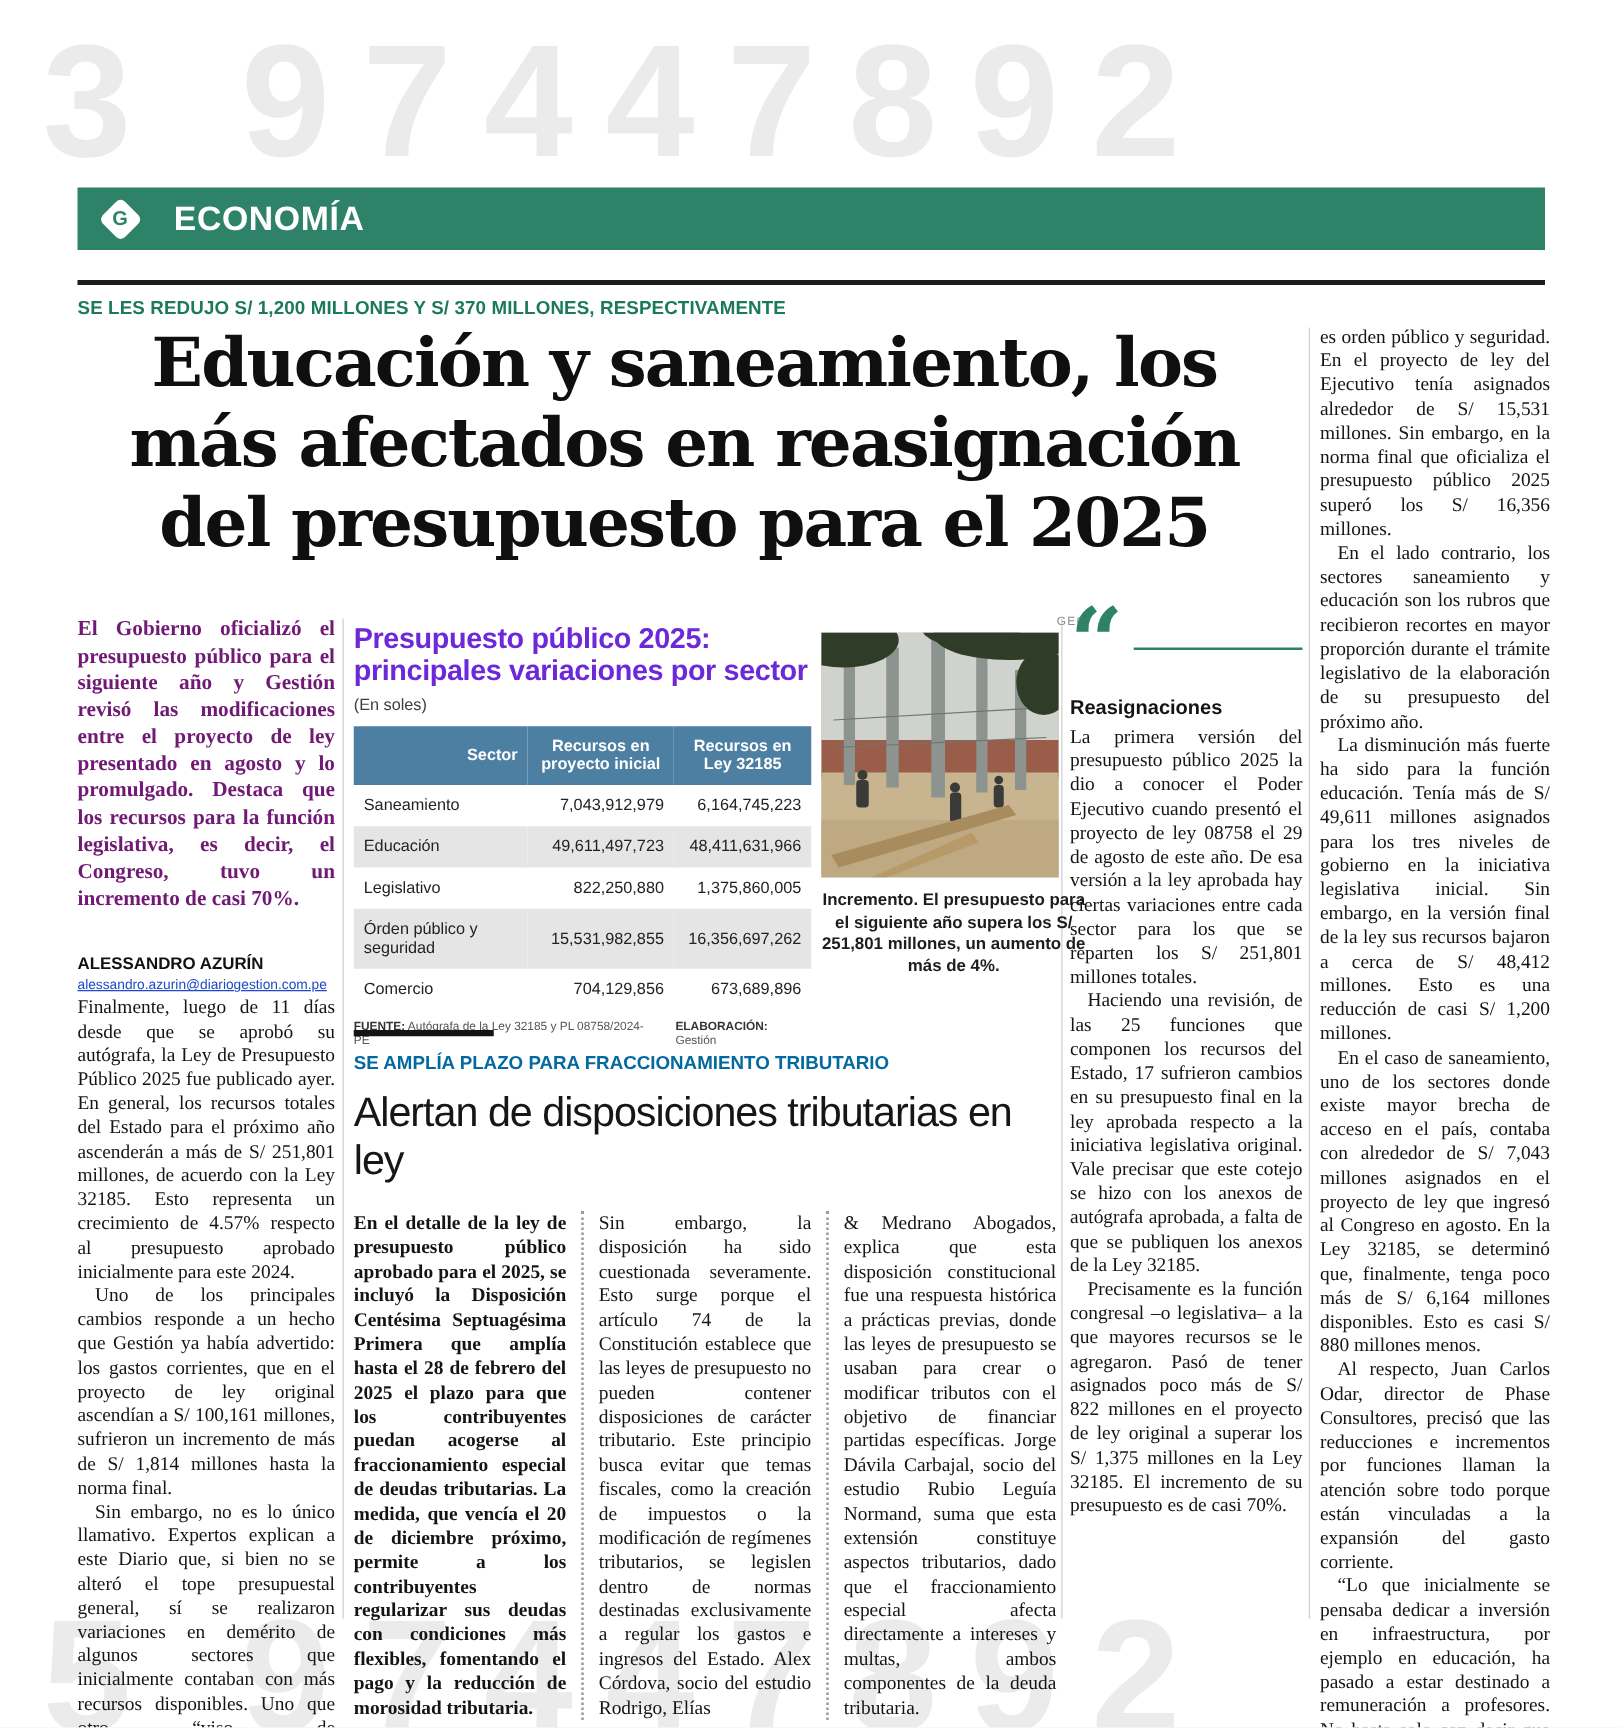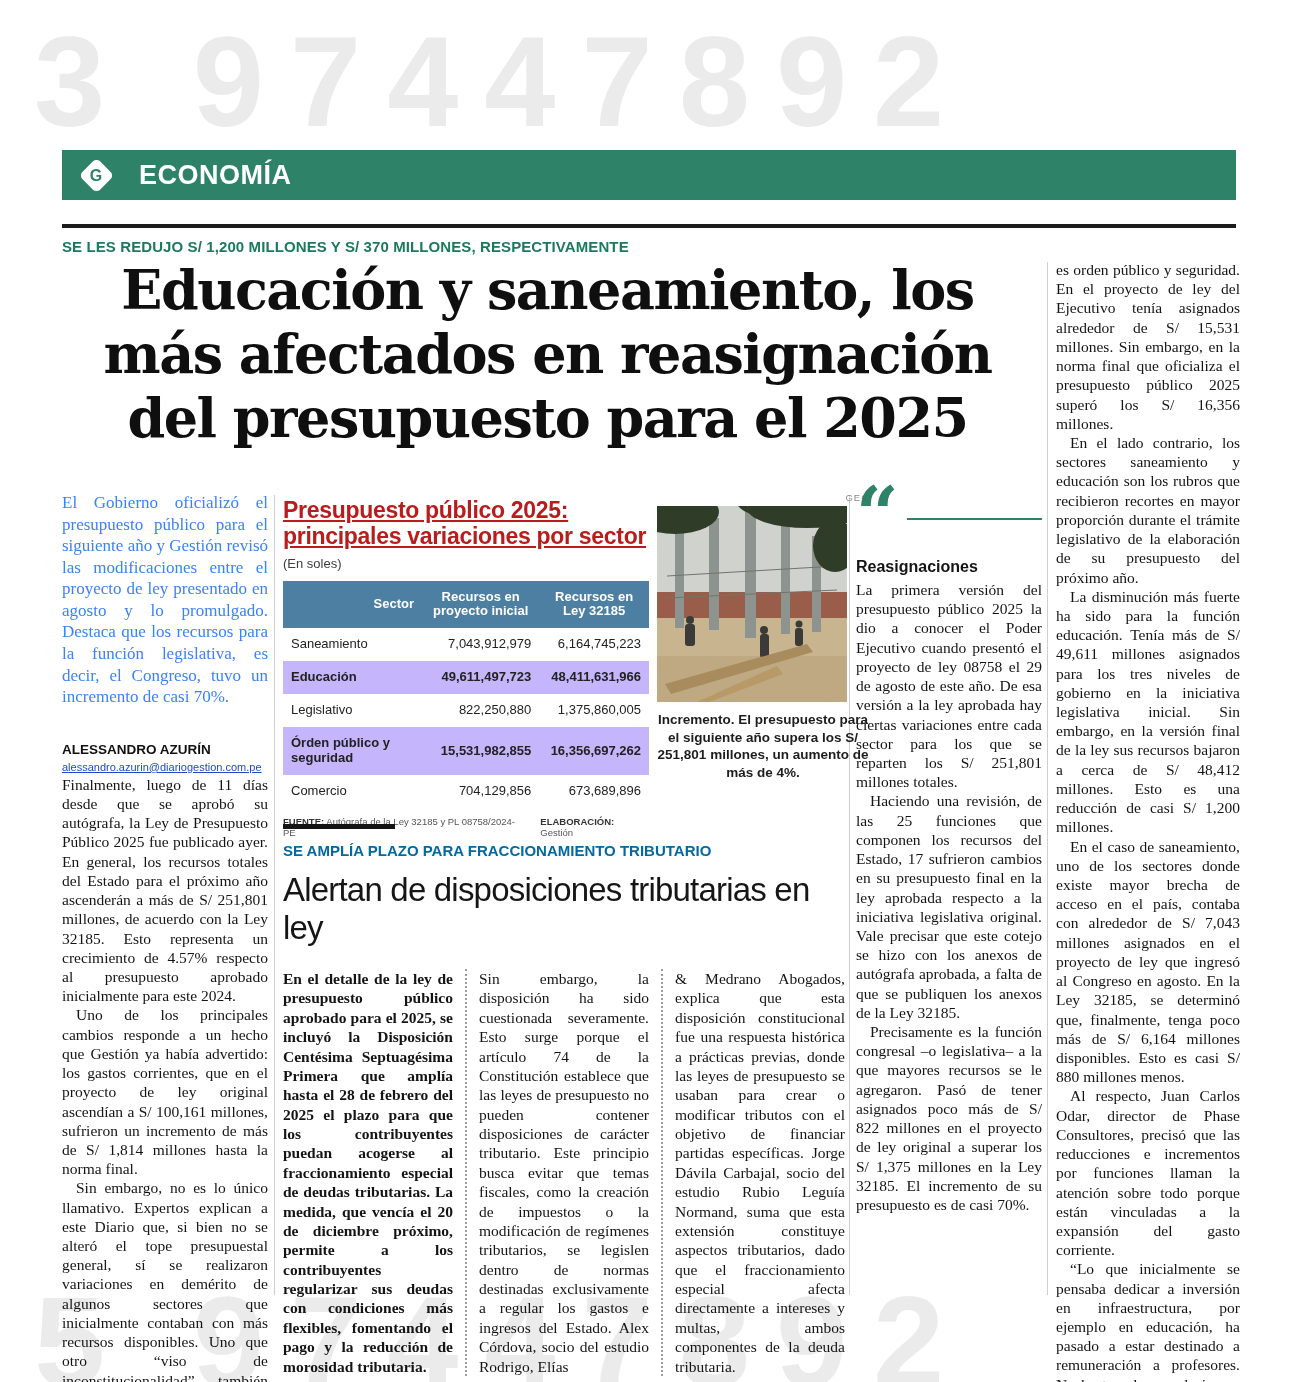--- a/index.html
+++ b/index.html
@@ -60,47 +60,47 @@
 
   
   .vline{position:absolute;width:1px;background:#cfcfcf;}
   .v1{left:274px;top:495px;height:800px;}
   .v2{left:849px;top:495px;height:800px;}
   .v3{left:1047px;top:262px;height:1033px;}
 
   
   .col-left{position:absolute;left:62px;top:492px;width:206px;}
   .lead{
-    font-family:"Liberation Serif",serif;font-weight:400;font-size:17px;
-    line-height:1.27;text-align:justify;color:#3b82f6;
+    font-family:"Liberation Serif",serif;font-weight:700;font-size:17px;
+    line-height:1.27;text-align:justify;color:#701a75;
   }
   .byline{margin-top:34px;font-family:"Liberation Sans",sans-serif;}
   .byline .author{font-weight:800;font-size:13.5px;color:#111;}
   .byline .email{
     display:inline-block;font-size:11px;color:#1f49c7;text-decoration:underline;margin-top:2px;
     word-break:break-all;
   }
   .body-p{
     font-size:15.5px;line-height:1.24;text-align:justify;margin:0;color:#141414;
   }
   .body-p + .body-p{text-indent:14px;}
   .col-left .body-p:first-of-type{margin-top:8px;}
 
   
   .infog{position:absolute;left:283px;top:498px;width:366px;font-family:"Liberation Sans",sans-serif;}
-  .infog .title{font-weight:800;font-size:23px;line-height:1.12;color:#b91c1c;letter-spacing:-0.3px;text-decoration:underline;}
+  .infog .title{font-weight:800;font-size:23px;line-height:1.12;color:#6d28d9;letter-spacing:-0.3px;}
   .infog .units{font-size:13px;color:#3d3d3d;margin-top:6px;}
   table.budget{width:100%;border-collapse:collapse;margin-top:10px;font-size:13px;}
   table.budget th{
     background:#4d7fa3;color:#fff;font-weight:700;padding:9px 8px;text-align:center;line-height:1.15;
   }
   table.budget th:first-child{text-align:right;}
   table.budget td{padding:9px 8px;color:#222;line-height:1.15;}
   table.budget td.num{text-align:right;}
-  table.budget tr.alt td{background:#c4b5fd;font-weight:bold;}
+  table.budget tr.alt td{background:#e5e5e5;}
   .infog .foot{
     margin-top:8px;font-size:9.5px;color:#555;display:flex;gap:14px;
   }
   .infog .foot b{color:#333;}
 
   
   .photo-col{position:absolute;left:657px;top:492px;width:212px;}
   .credit{
     text-align:right;font-family:"Liberation Sans",sans-serif;font-size:9.5px;
     color:#8a8a8a;letter-spacing:1px;margin-bottom:3px;

